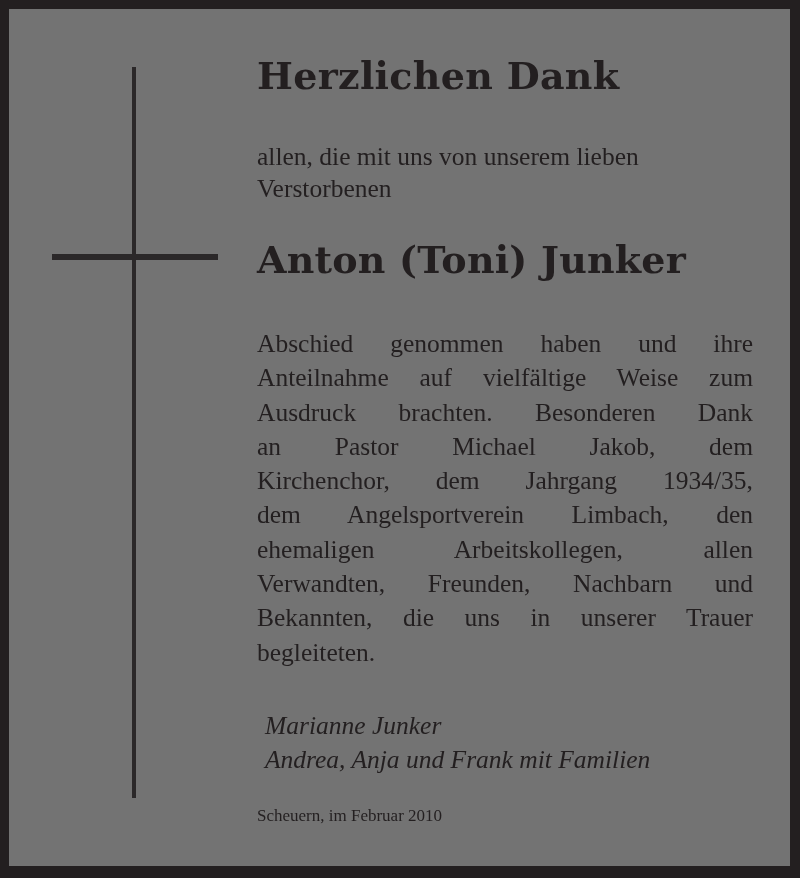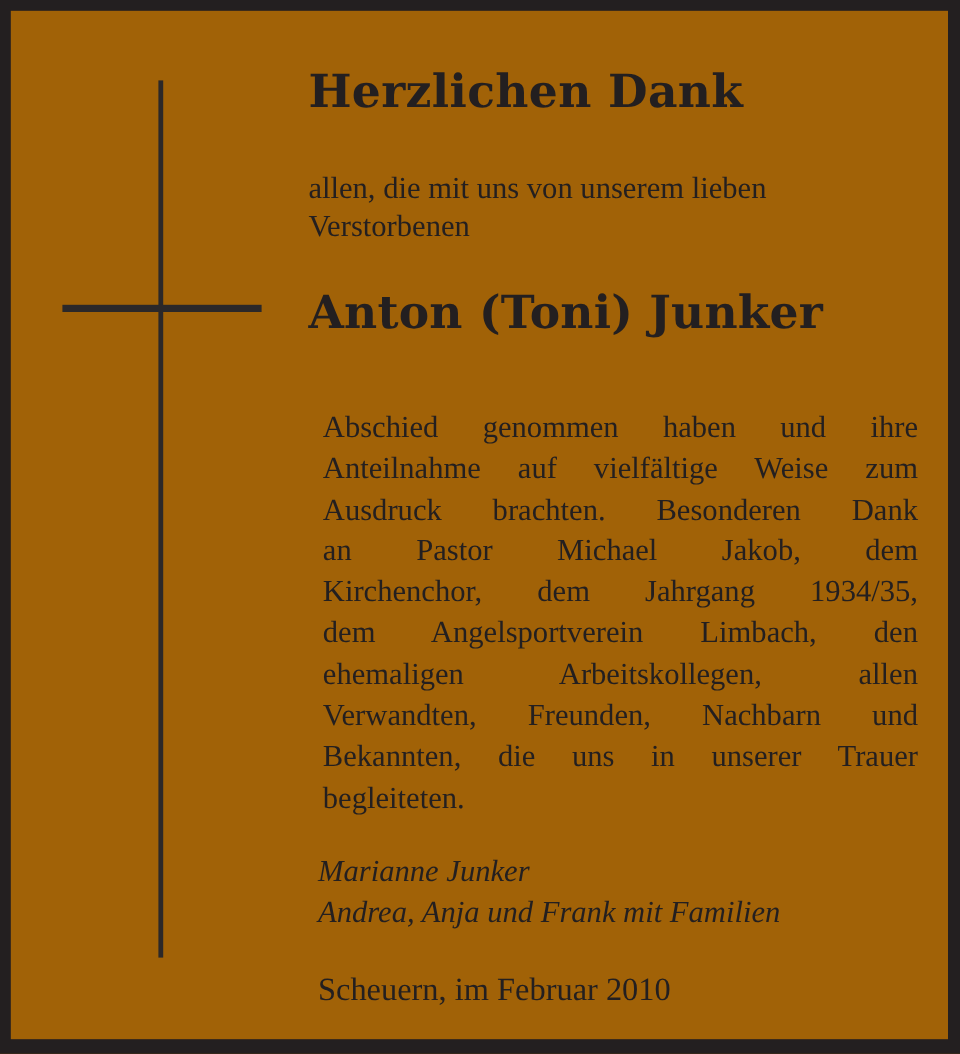--- a/index.html
+++ b/index.html
@@ -14,21 +14,21 @@
       overflow: hidden;
       font-family: "DejaVu Serif", "Liberation Serif", serif;
       color: #231f20;
     }
     .frame {
       position: absolute;
       left: 9px;
       top: 9px;
       width: 781px;
       height: 857px;
-      background: #a16207;
+      background: #737373;
     }
     .cross-vertical {
       position: absolute;
       left: 123px;
       top: 58px;
       width: 4px;
       height: 731px;
       background: #2b2829;
     }
     .cross-horizontal {
@@ -77,21 +77,21 @@
       font-size: 38px;
       letter-spacing: 0.2px;
       white-space: nowrap;
       line-height: 46px;
     }
     .body-text {
       position: absolute;
       left: 0;
       top: 318px;
       width: 496px;
-      margin: 12px;
+      margin: 0;
       font-family: "Liberation Serif", serif;
       font-size: 25.5px;
       line-height: 34.3px;
       text-align: justify;
       text-align-last: left;
     }
     .body-line {
       display: block;
       text-align: justify;
       text-align-last: justify;
@@ -112,23 +112,23 @@
       line-height: 34px;
       white-space: nowrap;
     }
     .signatures span {
       display: block;
     }
     .place-date {
       position: absolute;
       left: 0;
       top: 790px;
-      margin: 8px;
+      margin: 0;
       font-family: "Liberation Serif", serif;
-      font-size: 27px;
+      font-size: 17px;
       line-height: 34px;
       white-space: nowrap;
     }
   </style>
 </head>
 <body>
 
 <div class="frame">
 
   <div>

